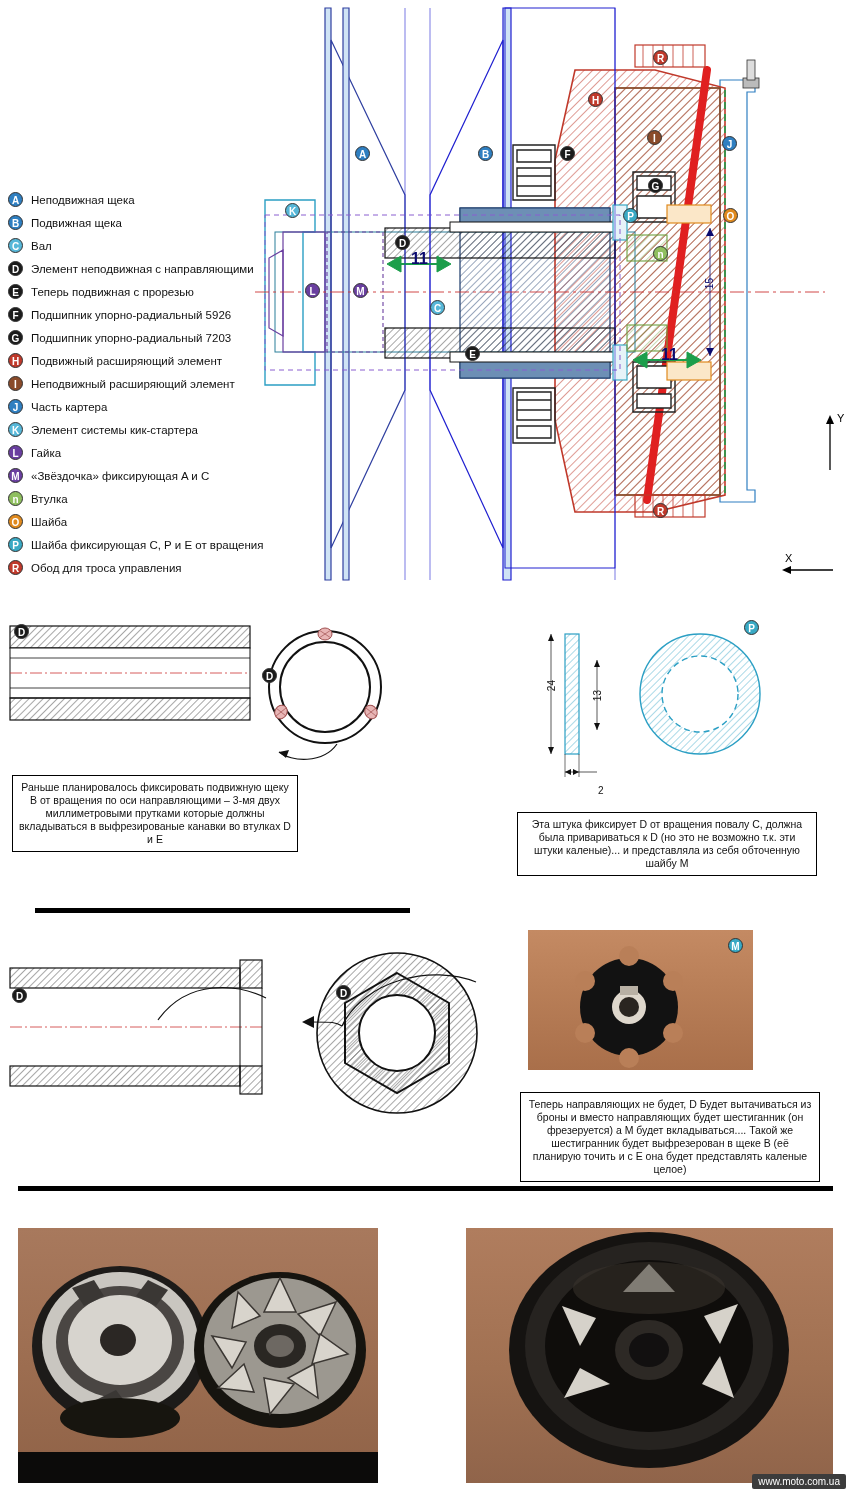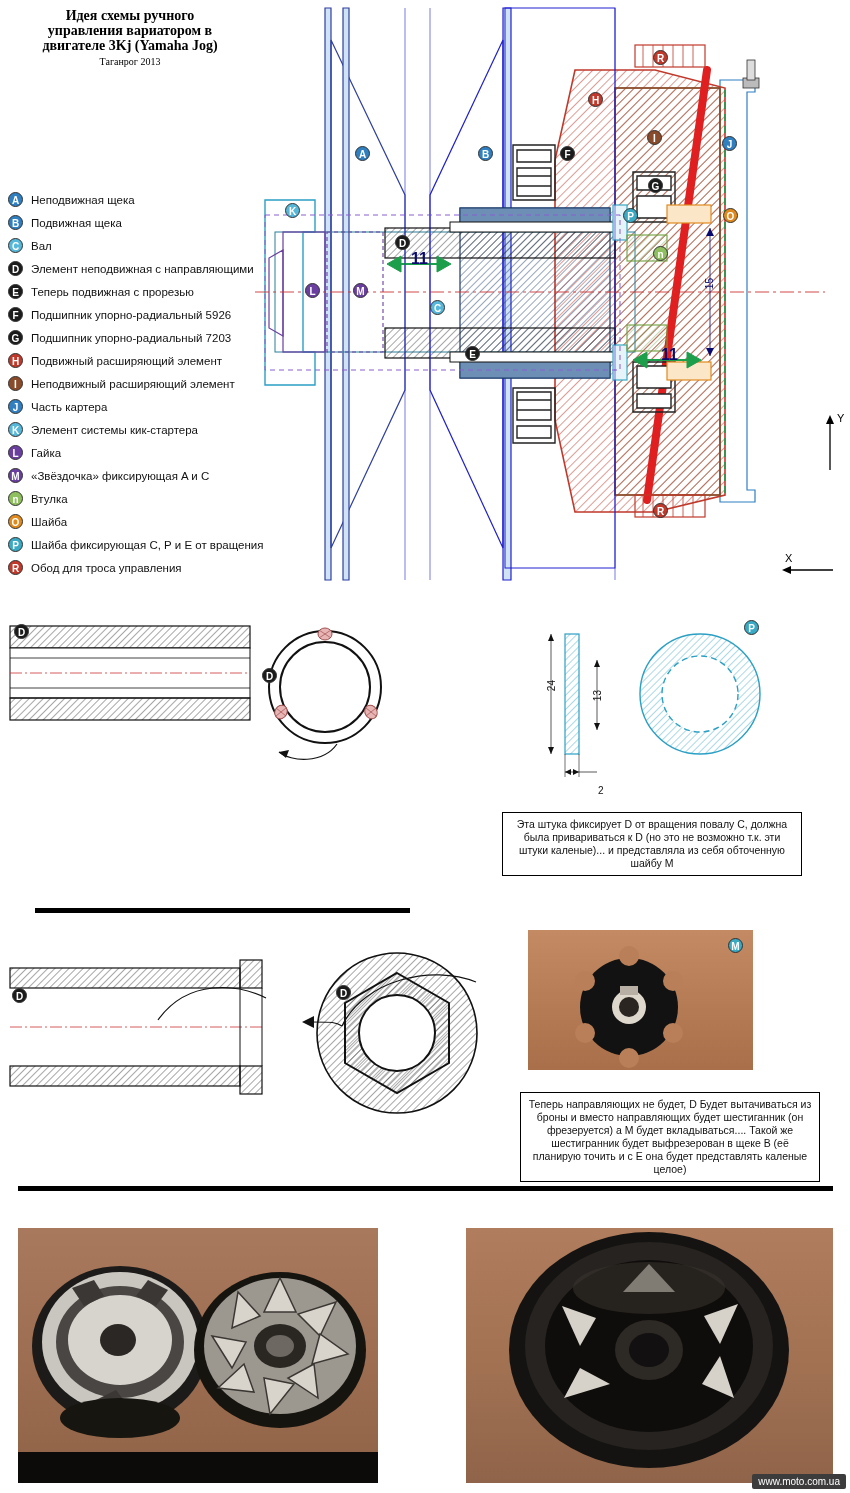--- a/index.html
+++ b/index.html
@@ -180,26 +180,20 @@
     font-size: 10px;
     color: #111;
     z-index: 8;
   }
 </style>
 </head>
 <body>
 
 <div class="page">
 
-  <div class="title-block">
-    <div class="t-line">Идея схемы ручного</div>
-    <div class="t-line">управления вариатором в</div>
-    <div class="t-line">двигателе 3Kj (Yamaha Jog)</div>
-    <div class="t-sub">Таганрог 2013</div>
-  </div>
 
   <div class="legend">
     <div class="legend-row">
       <div class="badge" style="background:#2f7fc1">A</div>
       <div class="legend-label">Неподвижная щека</div>
     </div>
     <div class="legend-row">
       <div class="badge" style="background:#2f7fc1">B</div>
       <div class="legend-label">Подвижная щека</div>
     </div>
@@ -473,20 +467,21 @@
         <line x1="21" y1="96" x2="31" y2="104"></line>
           <line x1="21" y1="104" x2="31" y2="96"></line>
       </g>
 
       <path d="M82,132 C68,152 36,150 24,140" fill="none" stroke="#111" stroke-width="1.2"></path>
       <path d="M24,140 l10,-2 l-3,8 Z" fill="#111"></path>
     </svg>
   </div>
   <div class="mini-badge" style="left:262px;top:668px;background:#1b1b1b">D</div>
 
+  <div class="note" style="left:12px;top:775px;width:286px;">Раньше планировалось фиксировать подвижную щеку B от вращения по оси направляющими – 3-мя двух миллиметровыми прутками которые должны вкладываться в выфрезированые канавки во втулках D и E</div>
 
   <div class="sub" style="left:535px;top:612px;">
     <svg width="300" height="180" viewBox="0 0 300 180">
       <defs>
         <pattern id="hc" width="5" height="5" patternTransform="rotate(45)" patternUnits="userSpaceOnUse">
           <line x1="0" y1="0" x2="0" y2="5" stroke="#2b9fc4" stroke-width="0.8"></line>
         </pattern>
       </defs>
 
       <rect x="30" y="22" width="14" height="120" fill="url(#hc)" stroke="#2b9fc4" stroke-width="1.2"></rect>
@@ -506,21 +501,21 @@
 
       <circle cx="165" cy="82" r="60" fill="url(#hc)" stroke="#2b9fc4" stroke-width="1.4"></circle>
       <circle cx="165" cy="82" r="38" fill="#fff" stroke="#2b9fc4" stroke-width="1.4" stroke-dasharray="6 4"></circle>
     </svg>
   </div>
   <div class="mini-badge" style="left:744px;top:620px;background:#39a9c4">P</div>
   <div class="dim-vert" style="left:546px;top:680px;">24</div>
   <div class="dim-vert" style="left:592px;top:690px;">13</div>
   <div class="dim-h" style="left:598px;top:785px;">2</div>
 
-  <div class="note" style="left:502px;top:812px;width:300px;">Эта штука фиксирует D от вращения повалу C, должна была привариваться к D (но это не возможно т.к. эти штуки каленые)... и представляла из себя обточенную шайбу M</div>
+  <div class="note" style="left:517px;top:812px;width:300px;">Эта штука фиксирует D от вращения повалу C, должна была привариваться к D (но это не возможно т.к. эти штуки каленые)... и представляла из себя обточенную шайбу M</div>
 
   <div class="rule" style="left:35px;top:908px;width:375px;"></div>
 
   <div class="sub" style="left:8px;top:958px;">
     <svg width="270" height="140" viewBox="0 0 270 140">
       <defs>
         <pattern id="h3" width="5" height="5" patternTransform="rotate(45)" patternUnits="userSpaceOnUse">
           <line x1="0" y1="0" x2="0" y2="5" stroke="#222" stroke-width="0.8"></line>
         </pattern>
       </defs>

